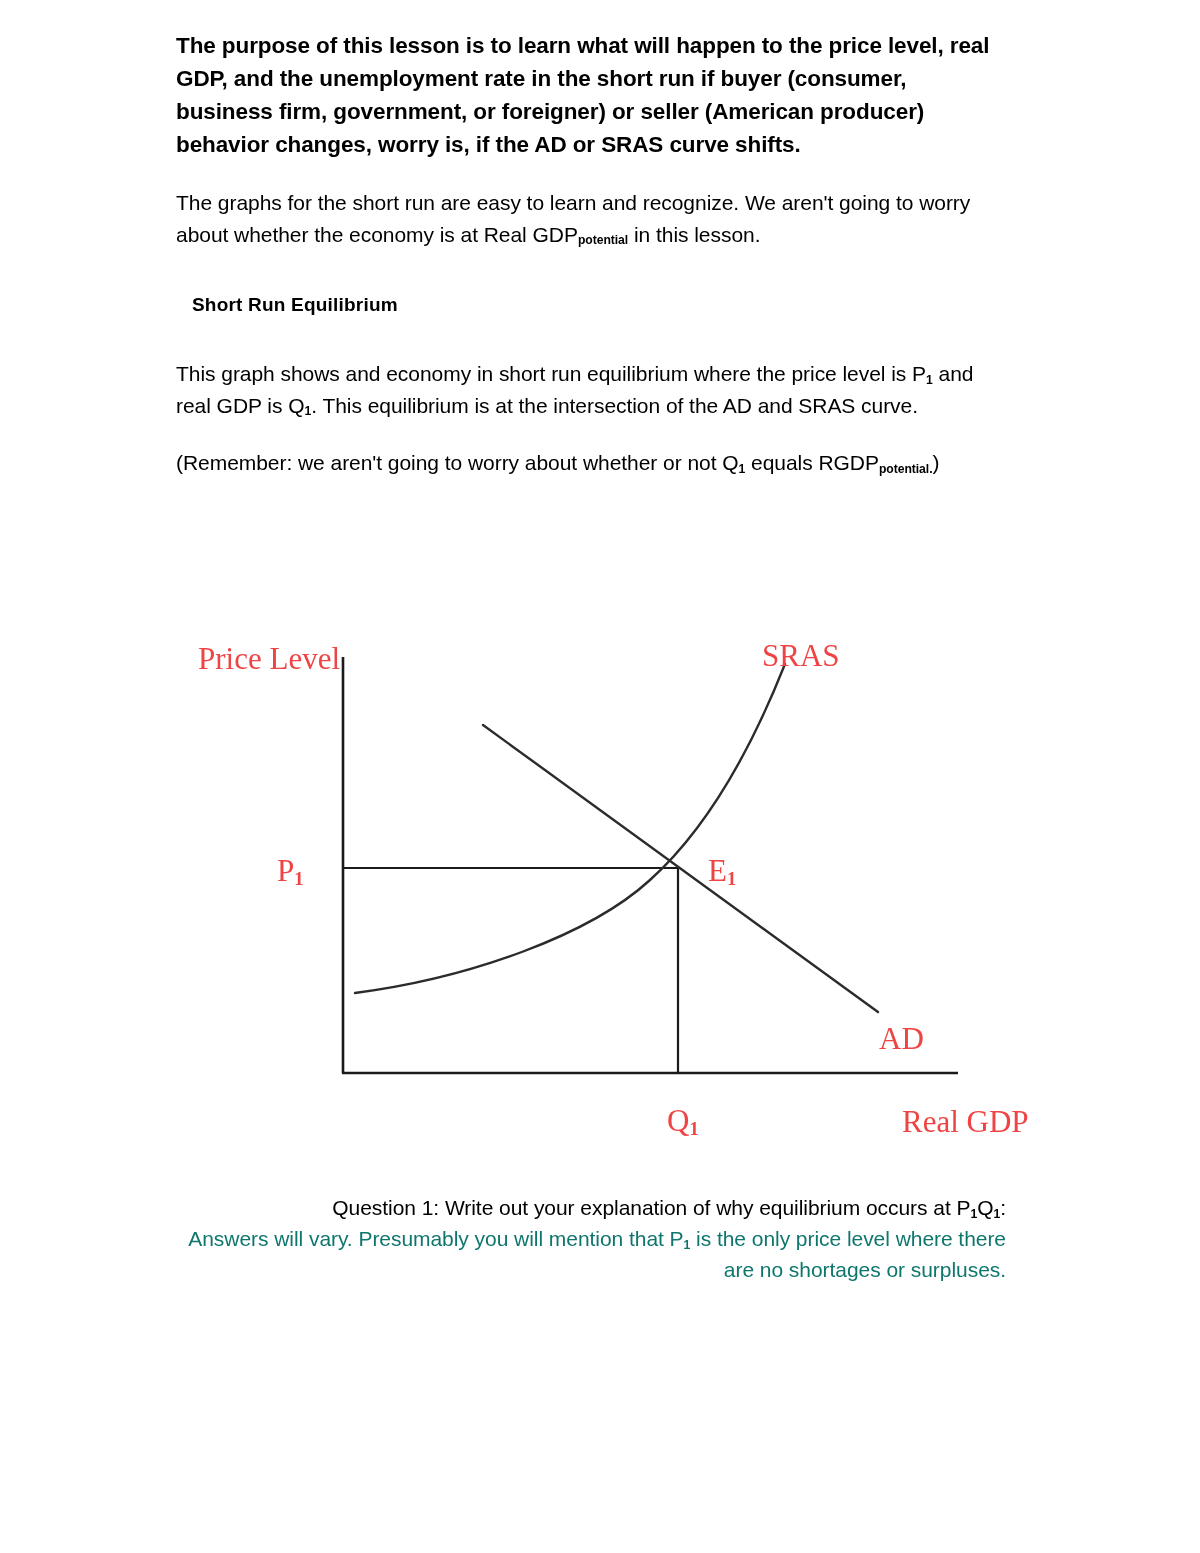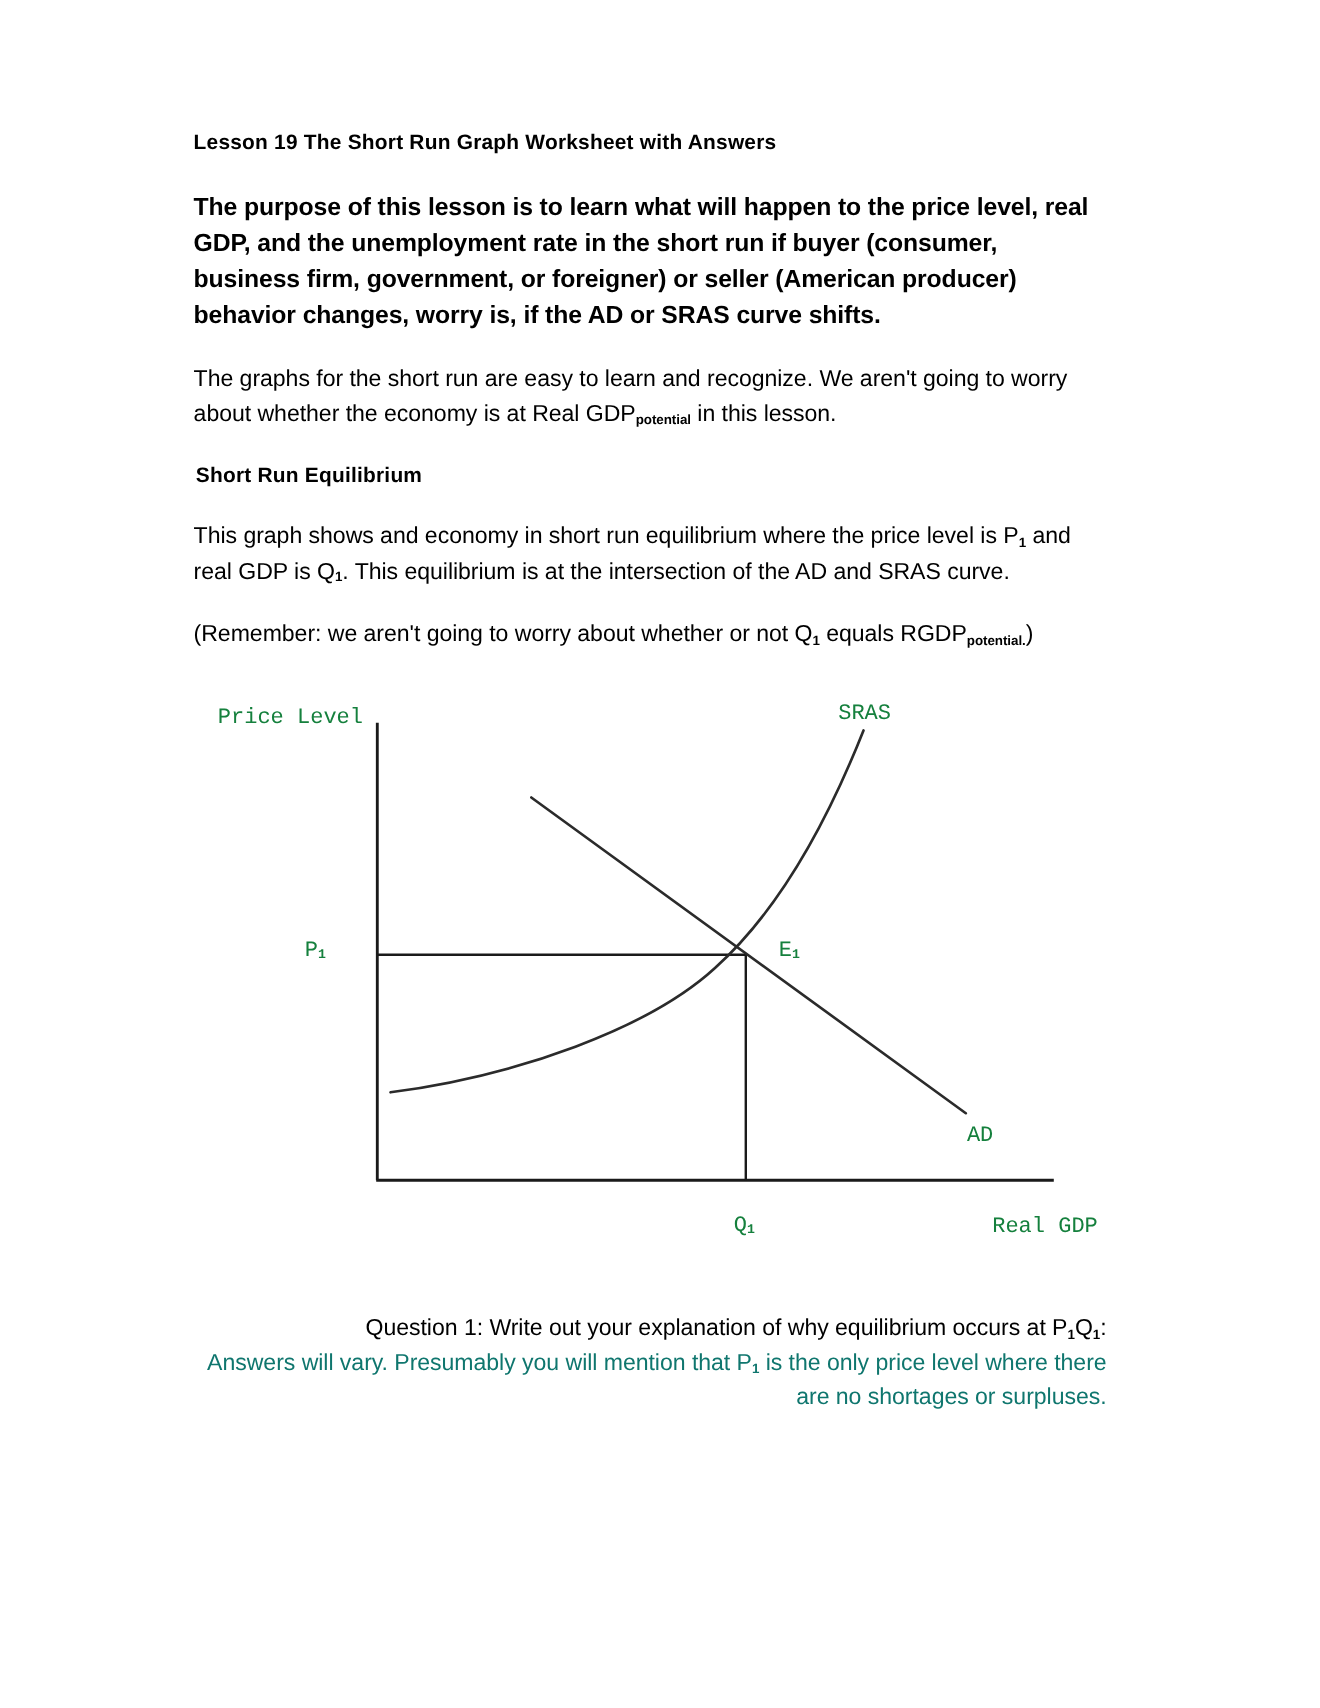--- a/index.html
+++ b/index.html
@@ -43,21 +43,21 @@
   .body-para {
     font-size: 21px;
     line-height: 1.5;
     margin: 0;
     padding-top: 26px;
     letter-spacing: -0.05px;
   }
   .section-head {
     font-size: 19px;
     font-weight: bold;
-    margin: 2px;
+    margin: 16px;
     padding-top: 28px;
     letter-spacing: 0.2px;
   }
   sub {
     font-size: 0.58em;
     vertical-align: baseline;
     position: relative;
     bottom: -0.22em;
     font-weight: bold;
   }
@@ -81,23 +81,23 @@
   #graph {
     position: absolute;
     left: 0;
     top: 0;
     width: 1200px;
     height: 1553px;
     pointer-events: none;
   }
   .glabel {
     position: absolute;
-    font-family: Liberation Mono, monospace;
-    font-size: 20px;
-    color: #15803d;
+    font-family: Liberation Serif, serif;
+    font-size: 31px;
+    color: #ef4444;
     white-space: nowrap;
   }
   .glabel sub {
     font-size: 0.6em;
     bottom: -0.2em;
     font-weight: bold;
   }
   #lbl-price-level { left: 198px; top: 641px; }
   #lbl-sras       { left: 762px; top: 638px; }
   #lbl-p1         { left: 277px; top: 853px; }
@@ -106,21 +106,20 @@
   #lbl-q1         { left: 667px; top: 1103px; }
   #lbl-realgdp    { left: 866px; top: 1104px; margin-left: 36px; }
 </style>
 </head>
 <body>
 
 <div id="page">
 
   <div class="content">
 
-    <h1 class="doc-title">Lesson 19 The Short Run Graph Worksheet with Answers</h1>
 
     <p class="lead">The purpose of this lesson is to learn what will happen to the price level, real GDP, and the unemployment rate in the short run if buyer (consumer, business firm, government, or foreigner) or seller (American producer) behavior changes, worry is, if the AD or SRAS curve shifts.</p>
 
     <p class="body-para"><span>The graphs for the short run are easy to learn and recognize. We aren't going to worry about whether the economy is at Real GDP</span><sub>potential</sub><span> in this lesson.</span></p>
 
     <h2 class="section-head">Short Run Equilibrium</h2>
 
     <p class="body-para"><span>This graph shows and economy in short run equilibrium where the price level is P</span><sub>1</sub><span> and real GDP is Q</span><sub>1</sub><span>. This equilibrium is at the intersection of the AD and SRAS curve.</span></p>
 
     <p class="body-para"><span>(Remember: we aren't going to worry about whether or not Q</span><sub>1</sub><span> equals RGDP</span><sub>potential.</sub><span>)</span></p>

